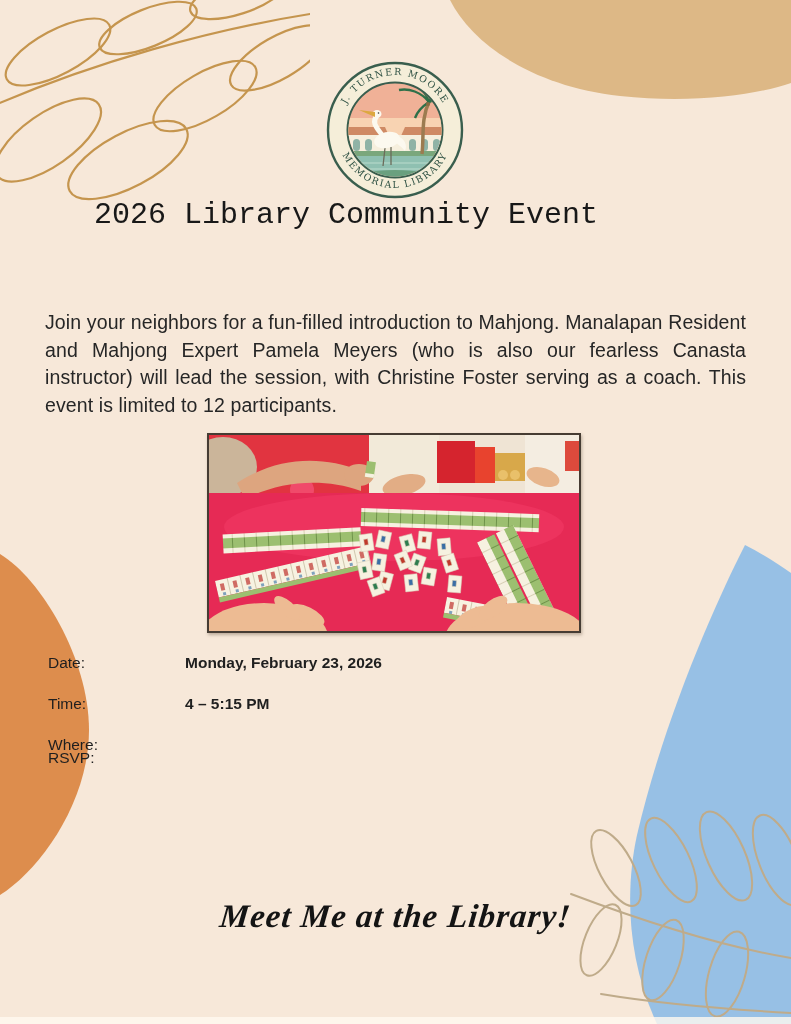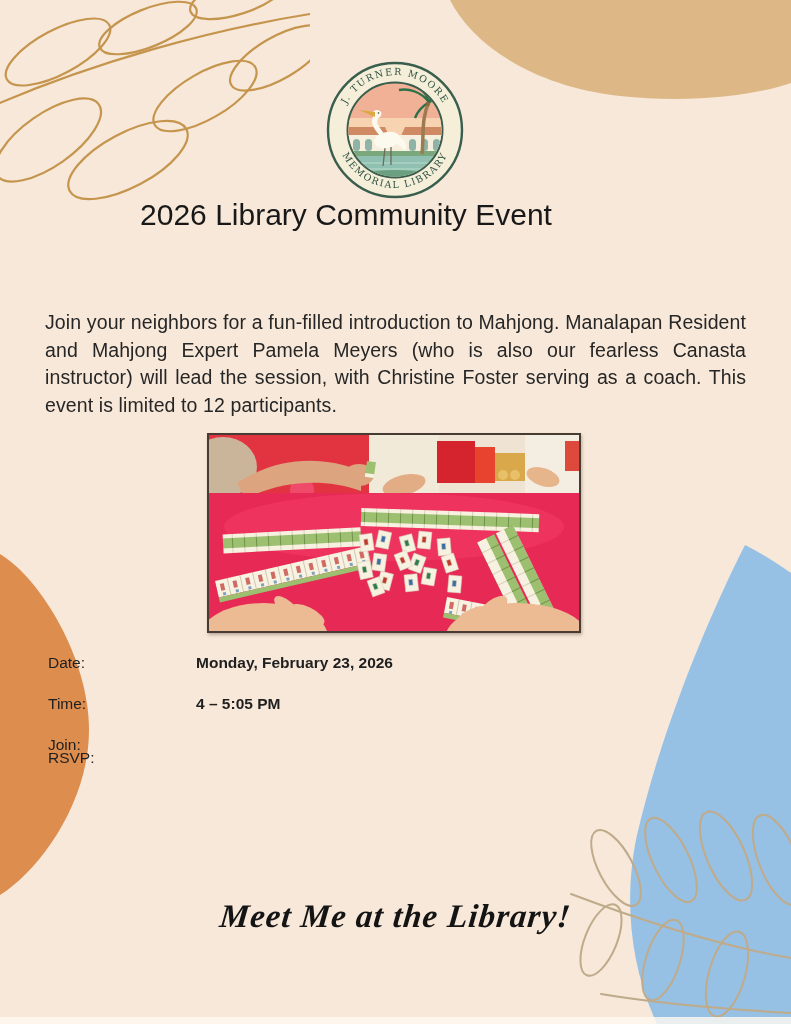--- a/index.html
+++ b/index.html
@@ -5,31 +5,31 @@
   html,body{margin:0;padding:0;background:#d8d2c8;}
   .page{position:relative;width:791px;height:1024px;background:#f7e8d9;overflow:hidden;
         font-family:"Liberation Sans",sans-serif;color:#222;}
   .abs{position:absolute;}
   
   svg{display:block;}
   
   .logo{left:325px;top:60px;width:140px;height:140px;}
   
   .title{left:0;top:195px;width:692px;text-align:center;
-         font-family:Liberation Sans, sans-serif;font-size:30px;line-height:40px;color:#181818;}
+         font-family:Liberation Mono, monospace;font-size:30px;line-height:40px;color:#181818;}
   
   .intro{left:45px;top:309px;width:701px;font-size:19.5px;line-height:27.6px;
          text-align:justify;color:#262626;letter-spacing:.1px;}
   
   .photo{left:207px;top:433px;width:370px;height:196px;border:2px solid #463c33;
          box-shadow:1px 2px 3px rgba(80,60,40,.35);}
   
   .row{position:absolute;left:48px;right:26px;display:flex;font-size:15.5px;line-height:23px;color:#1f1f1f;align-items:center;}
   .lbl{width:137px;flex:none;}
-  .val{flex:1;max-width:572px;margin-left:11px;}
+  .val{flex:1;max-width:572px;}
   .b{font-weight:bold;}
   
   .tagline{left:0;top:898px;width:791px;text-align:center;color:#141414;
            font-family:cursive;font-style:italic;font-weight:bold;font-size:33px;
            transform:skewX(-6deg);letter-spacing:1px;}
   .bottom-edge{left:0;bottom:0;width:791px;height:7px;background:rgba(255,249,240,.8);}
 </style>
 </head>
 <body>
 
@@ -262,25 +262,25 @@
     </svg>
   </div>
 
   <div class="row" style="top:651px">
     <span class="lbl">Date:</span>
     <span class="val b">Monday, February 23, 2026</span>
   </div>
 
   <div class="row" style="top:692px">
     <span class="lbl">Time:</span>
-    <span class="val b">4 – 5:05 PM</span>
+    <span class="val b">4 – 5:15 PM</span>
   </div>
 
   <div class="row" style="top:733px">
-    <span class="lbl">Join:</span>
+    <span class="lbl">Where:</span>
   </div>
 
   <div class="row" style="top:746px">
     <span class="lbl">RSVP:</span>
   </div>
 
   <div class="row" style="top:807px">
   </div>
 
   <div class="abs tagline">Meet Me at the Library!</div>

